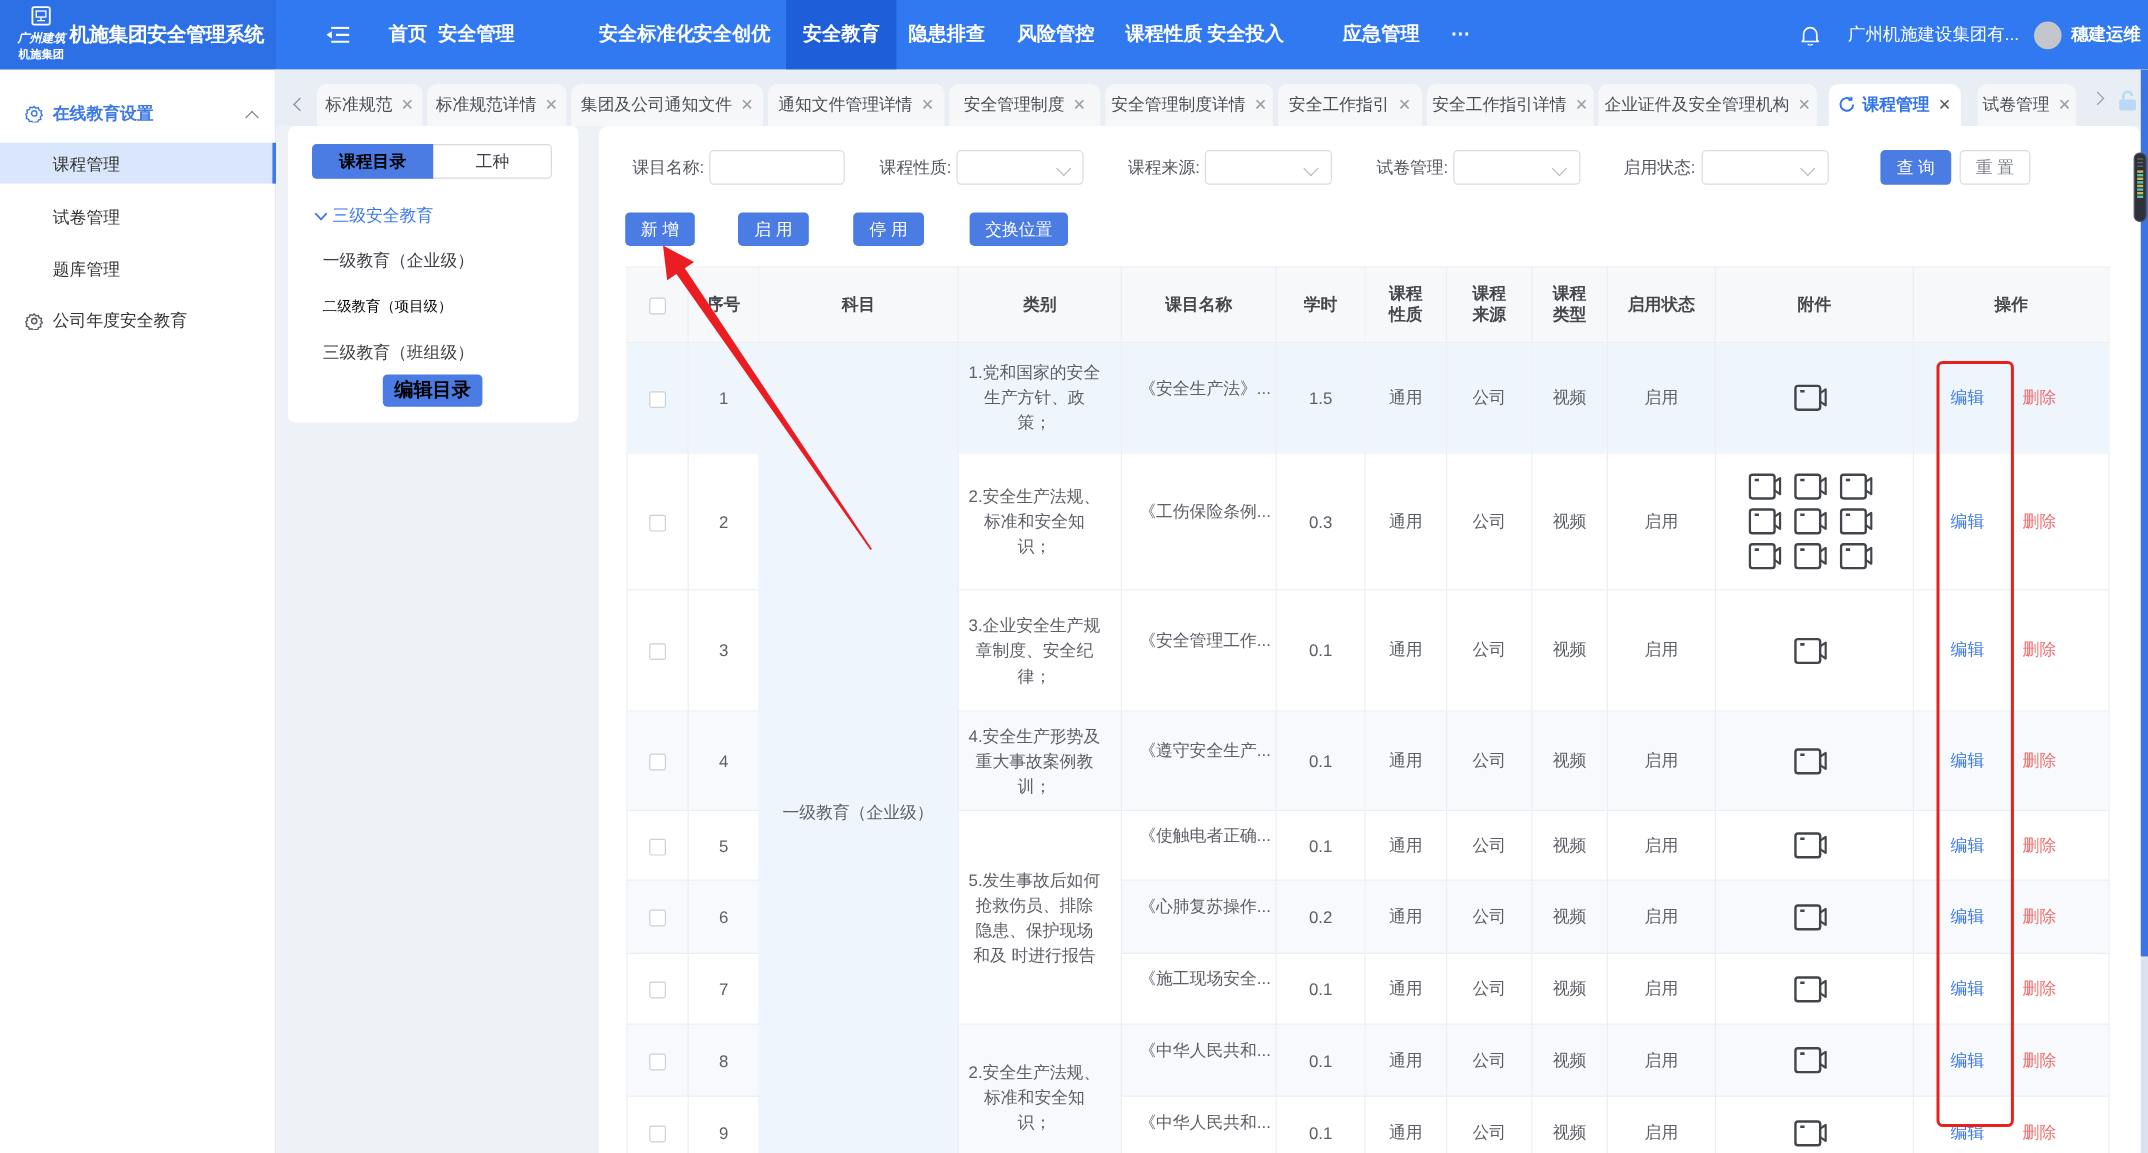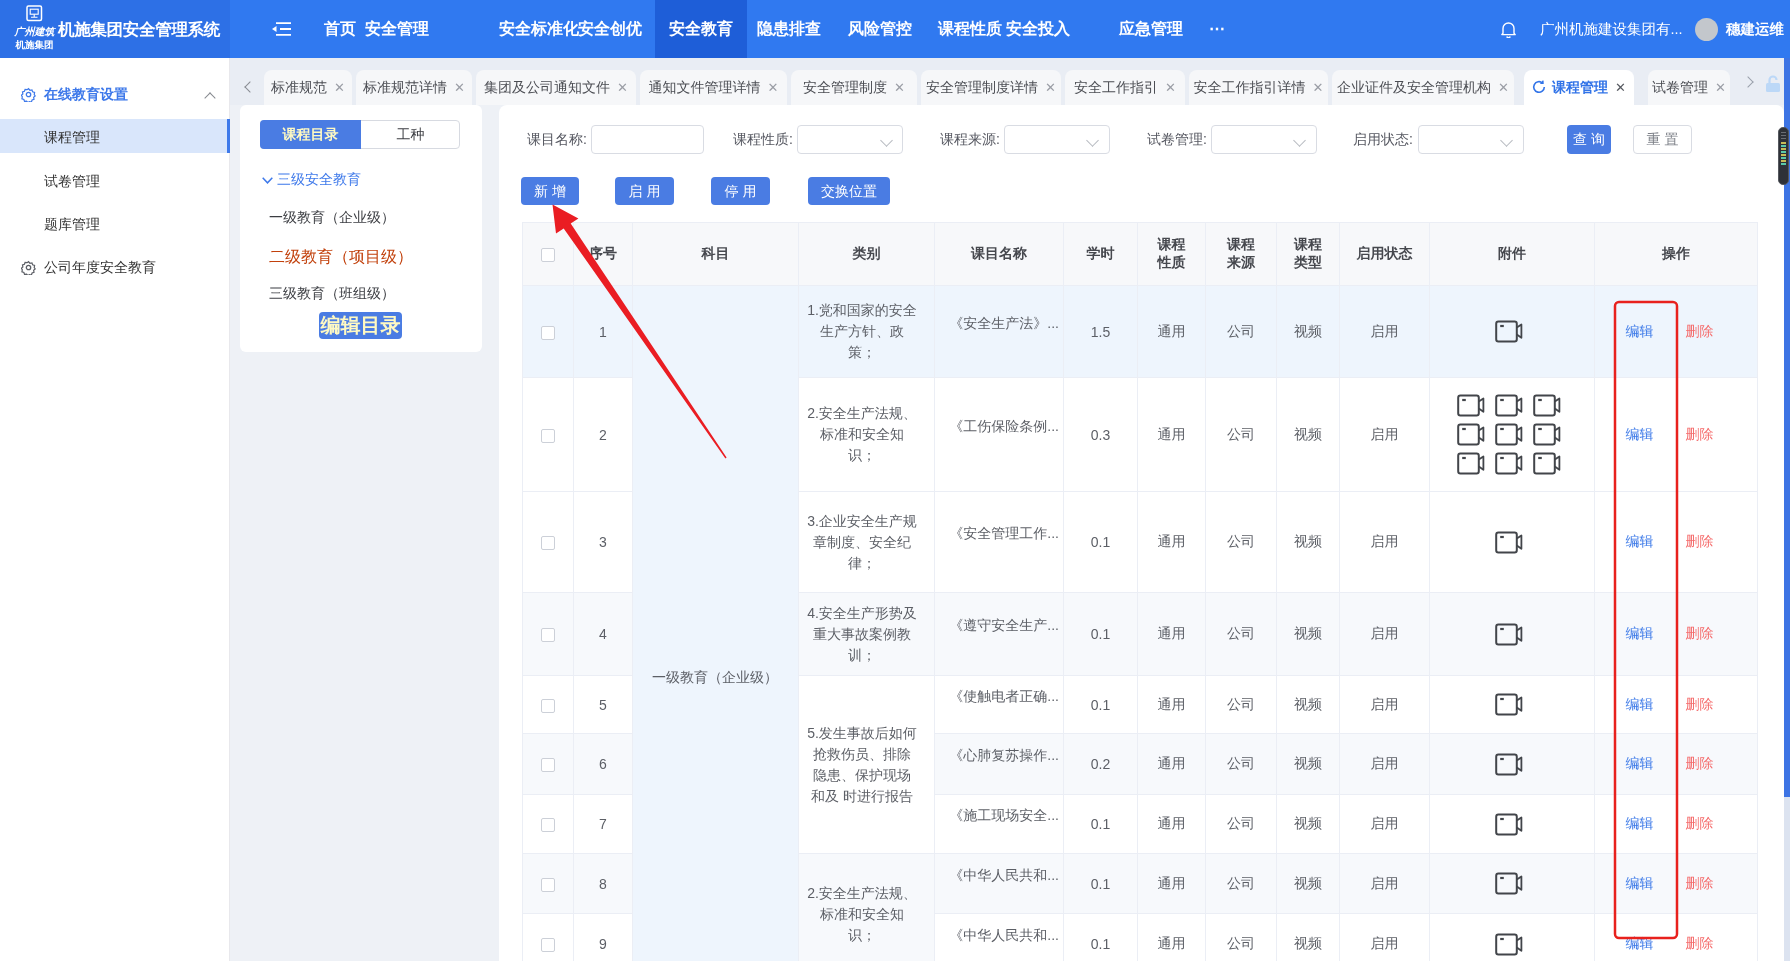--- a/index.html
+++ b/index.html
@@ -133,47 +133,47 @@
     </svg>课程管理<span class="x" style="color:#55585f">✕</span></div>
 <div class="chip" style="left:1648px;width:82px;">试卷管理<span class="x">✕</span></div>
 <div class="abs" style="left:1744px;top:78px;width:8px;height:8px;border-right:1.5px solid #9aa0ab;border-top:1.5px solid #9aa0ab;transform:rotate(45deg);"></div>
 <svg class="abs" style="left:1763px;top:74px" width="20" height="20" viewBox="0 0 20 20">
     <rect x="3" y="9" width="14" height="9" rx="1.5" fill="#bcd8f7"></rect>
     <path d="M6.5 9 V6 a3.5 3.5 0 0 1 7 0" fill="none" stroke="#bcd8f7" stroke-width="2.2"></path>
   </svg>
 
 <div id="treecard"></div>
 <div class="abs" style="left:260px;top:120px;width:200px;height:29px;border:1px solid #d7dae1;border-radius:4px;background:#fff;"></div>
-<div class="abs" style="left:260px;top:120px;width:101px;height:29px;background:#4a7ce3;border-radius:4px 0 0 4px;color:#fef9c3;font-size:14px;font-weight:bold;text-align:center;line-height:29px;">课程目录</div>
+<div class="abs" style="left:260px;top:120px;width:101px;height:29px;background:#4a7ce3;border-radius:4px 0 0 4px;color:#000000;font-size:14px;font-weight:bold;text-align:center;line-height:29px;">课程目录</div>
 <div class="abs" style="left:361px;top:120px;width:99px;height:29px;color:#3b3d42;font-size:14px;text-align:center;line-height:29px;">工种</div>
 <svg class="abs" style="left:262px;top:177px" width="11" height="7" viewBox="0 0 11 7" fill="none" stroke="#3e79ea" stroke-width="1.5">
     <path d="M0.7 0.7 L5.5 5.8 L10.3 0.7"></path>
   </svg>
 <div class="abs" style="left:277px;top:171px;font-size:14px;color:#3e79ea;">三级安全教育</div>
 <div class="abs" style="left:269px;top:209px;font-size:14px;color:#3b3d42;">一级教育（企业级）</div>
-<div class="abs" style="left:269px;top:247px;font-size:16px;color:#c2410c;">二级教育（项目级）</div>
+<div class="abs" style="left:269px;top:247px;font-size:12px;color:#000000;">二级教育（项目级）</div>
 <div class="abs" style="left:269px;top:285px;font-size:14px;color:#3b3d42;">三级教育（班组级）</div>
-<div class="abs" style="left:319px;top:312px;width:83px;height:27px;background:#4a7ce3;border-radius:4px;color:#fef9c3;font-size:20px;font-weight:bold;text-align:center;line-height:27px;">编辑目录</div>
+<div class="abs" style="left:319px;top:312px;width:83px;height:27px;background:#4a7ce3;border-radius:4px;color:#000000;font-size:16px;font-weight:bold;text-align:center;line-height:27px;">编辑目录</div>
 
 <div id="maincard"></div>
 <div class="flabel" style="left:527px;">课目名称:</div>
 <div class="fbox" style="left:591px;width:113px;"></div>
 <div class="flabel" style="left:733px;">课程性质:</div>
 <div class="fbox" style="left:797px;width:106px;"></div>
 <div class="chev" style="left:882px;"></div>
 <div class="flabel" style="left:940px;">课程来源:</div>
 <div class="fbox" style="left:1004px;width:106px;"></div>
 <div class="chev" style="left:1088px;"></div>
 <div class="flabel" style="left:1147px;">试卷管理:</div>
 <div class="fbox" style="left:1211px;width:106px;"></div>
 <div class="chev" style="left:1295px;"></div>
 <div class="flabel" style="left:1353px;">启用状态:</div>
 <div class="fbox" style="left:1418px;width:106px;"></div>
 <div class="chev" style="left:1502px;"></div>
-<div class="btn" style="left:1567px;top:125px;width:44px;height:29px;line-height:29px;">查 询</div>
+<div class="btn" style="left:1567px;top:125px;width:59px;height:29px;line-height:29px;">查 询</div>
 <div style="position:absolute;left:1633px;top:125px;width:59px;height:29px;line-height:27px;background:#fff;border:1px solid #d9dce3;border-radius:4px;font-size:14px;color:#7d8088;text-align:center;">重 置</div>
 <div class="btn h28" style="left:521px;width:58px;">新 增</div>
 <div class="btn h28" style="left:615px;width:59px;">启 用</div>
 <div class="btn h28" style="left:711px;width:59px;">停 用</div>
 <div class="btn h28" style="left:808px;width:82px;">交换位置</div>
 
 <svg width="0" height="0" style="position:absolute">
     <defs>
 <g id="vcam" fill="none" stroke="#42454a" stroke-width="2">
         <rect x="1.2" y="1.6" width="20.6" height="19.8" rx="2.2"></rect>

